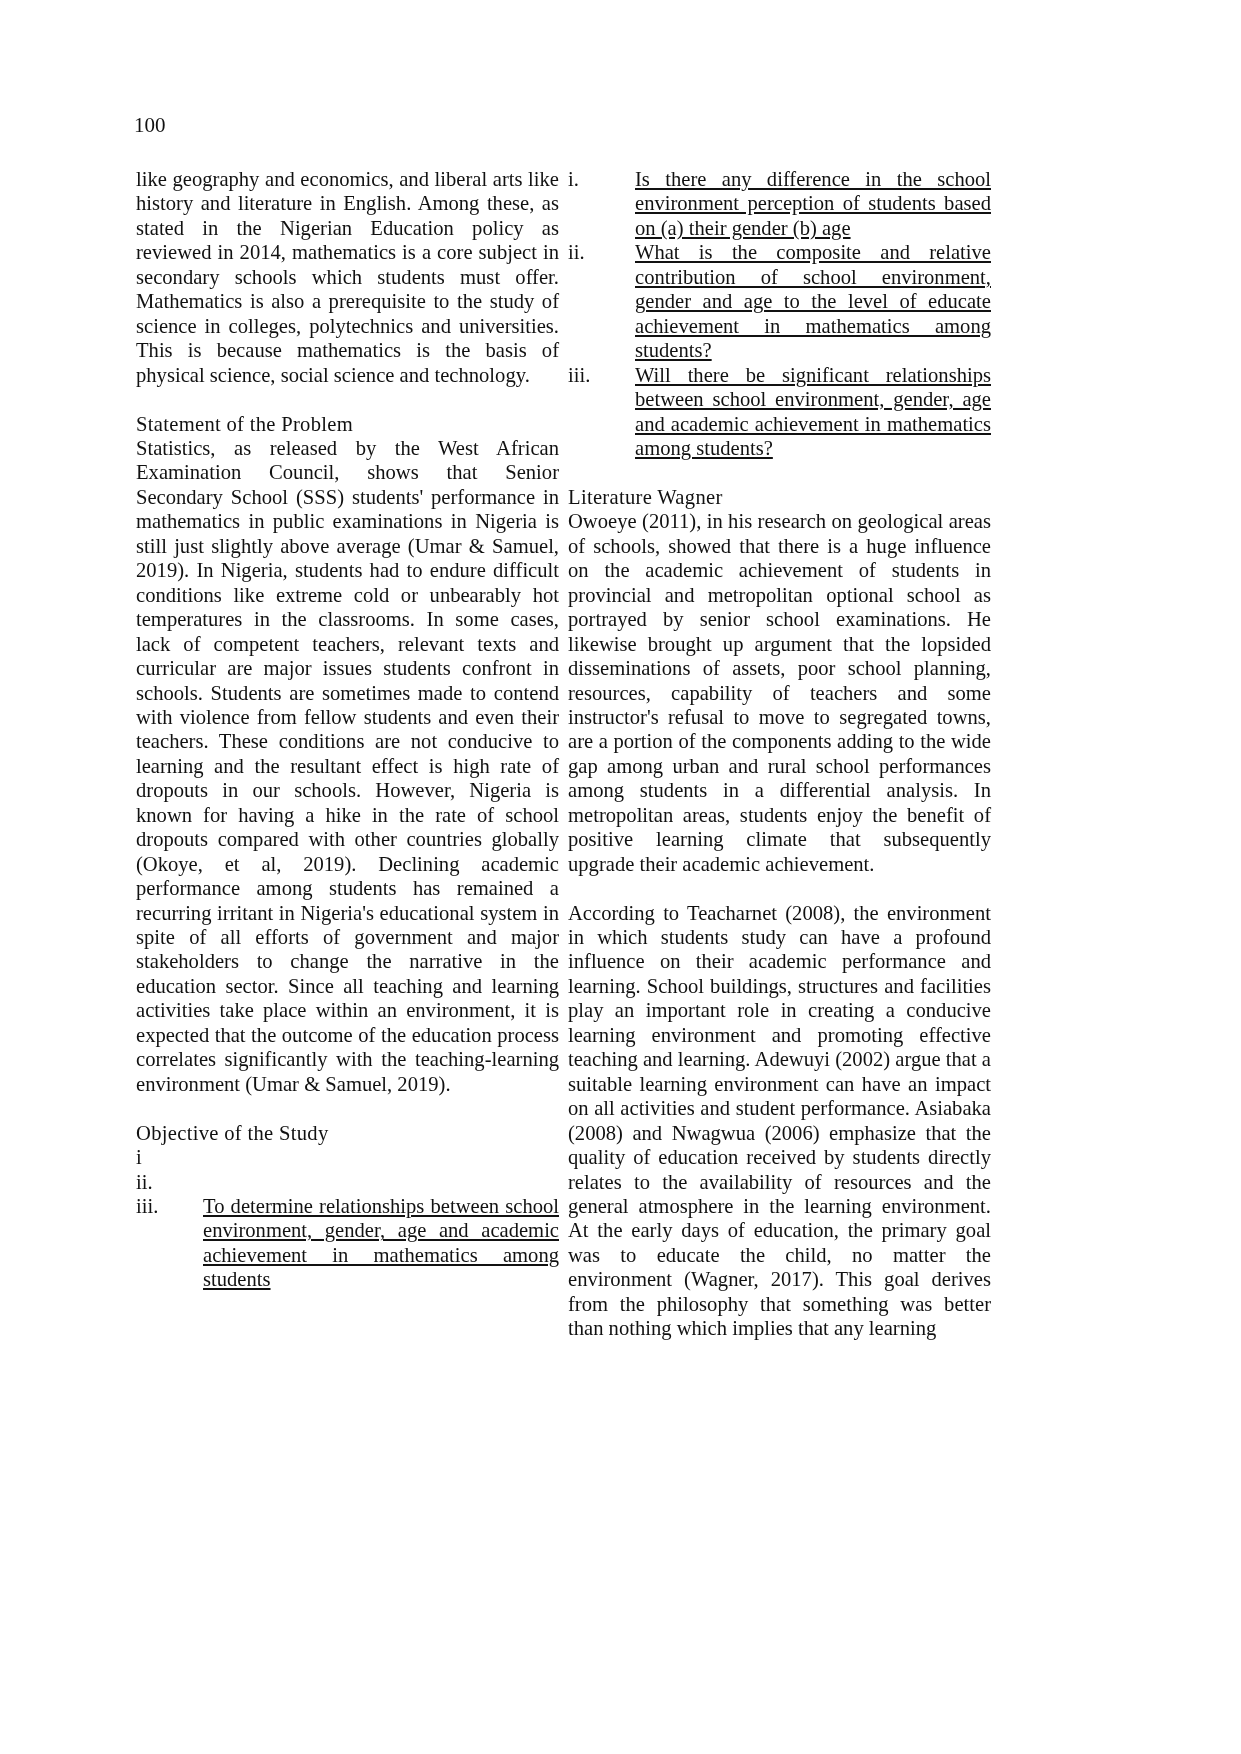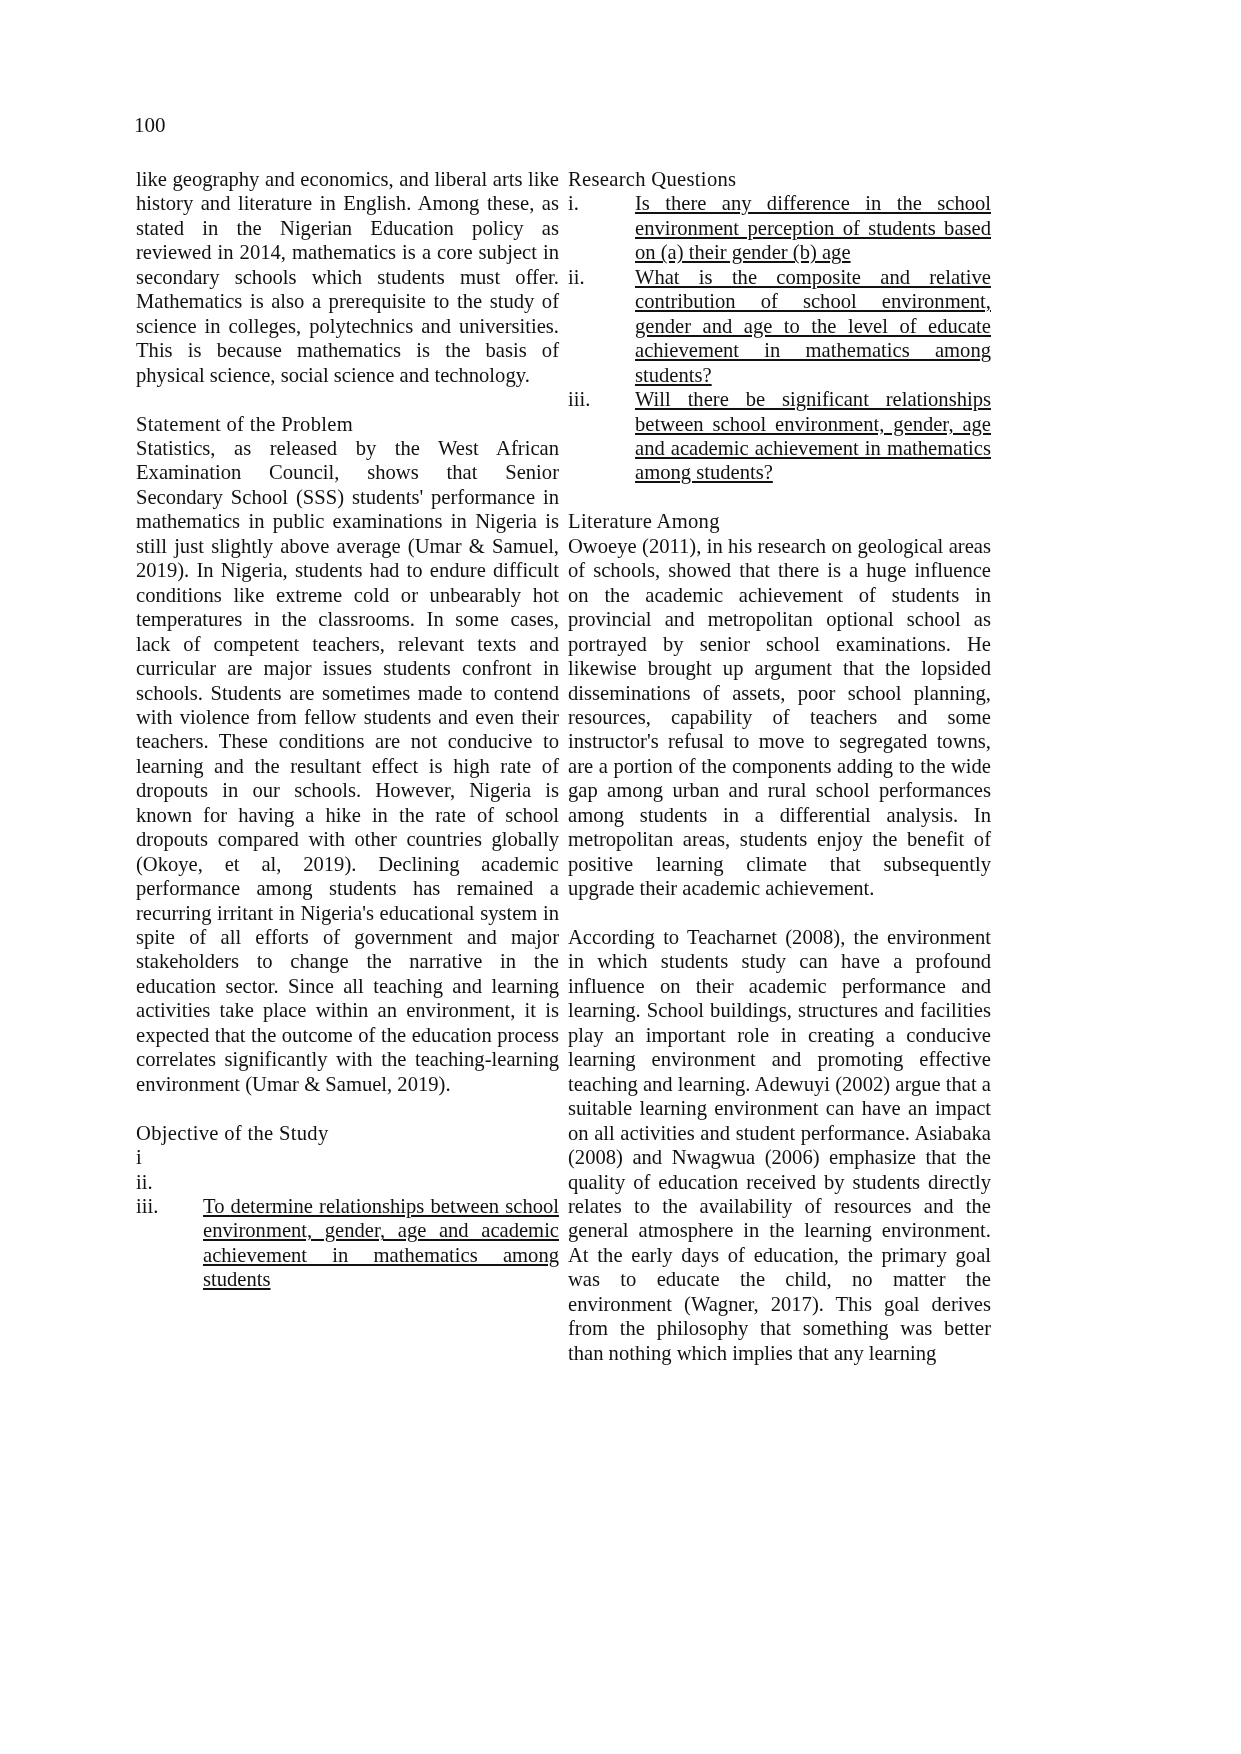--- a/index.html
+++ b/index.html
@@ -37,33 +37,32 @@
       <span class="list-num">ii.</span>
     </li>
     <li class="list-item">
       <span class="list-num">iii.</span>
       <span class="list-text">To determine relationships between school environment, gender, age and academic achievement in mathematics among students</span>
     </li>
   </ul>
 </div>
 
 <div class="col col-right">
-  <p class="heading">Research Questions</p>
   <ul class="list">
     <li class="list-item">
       <span class="list-num">i.</span>
       <span class="list-text">Is there any difference in the school environment perception of students based on (a) their gender (b) age</span>
     </li>
     <li class="list-item">
       <span class="list-num">ii.</span>
       <span class="list-text">What is the composite and relative contribution of school environment, gender and age to the level of educate achievement in mathematics among students?</span>
     </li>
     <li class="list-item">
       <span class="list-num">iii.</span>
       <span class="list-text">Will there be significant relationships between school environment, gender, age and academic achievement in mathematics among students?</span>
     </li>
   </ul>
   <div class="gap"></div>
-  <p class="heading">Literature Among</p>
+  <p class="heading">Literature Wagner</p>
   <p class="para">Owoeye (2011), in his research on geological areas of schools, showed that there is a huge influence on the academic achievement of students in provincial and metropolitan optional school as portrayed by senior school examinations. He likewise brought up argument that the lopsided disseminations of assets, poor school planning, resources, capability of teachers and some instructor's refusal to move to segregated towns, are a portion of the components adding to the wide gap among urban and rural school performances among students in a differential analysis. In metropolitan areas, students enjoy the benefit of positive learning climate that subsequently upgrade their academic achievement.</p>
   <div class="gap"></div>
   <p class="para">According to Teacharnet (2008), the environment in which students study can have a profound influence on their academic performance and learning. School buildings, structures and facilities play an important role in creating a conducive learning environment and promoting effective teaching and learning. Adewuyi (2002) argue that a suitable learning environment can have an impact on all activities and student performance. Asiabaka (2008) and Nwagwua (2006) emphasize that the quality of education received by students directly relates to the availability of resources and the general atmosphere in the learning environment. At the early days of education, the primary goal was to educate the child, no matter the environment (Wagner, 2017). This goal derives from the philosophy that something was better than nothing which implies that any learning</p>
 </div>
 
 </body></html>

